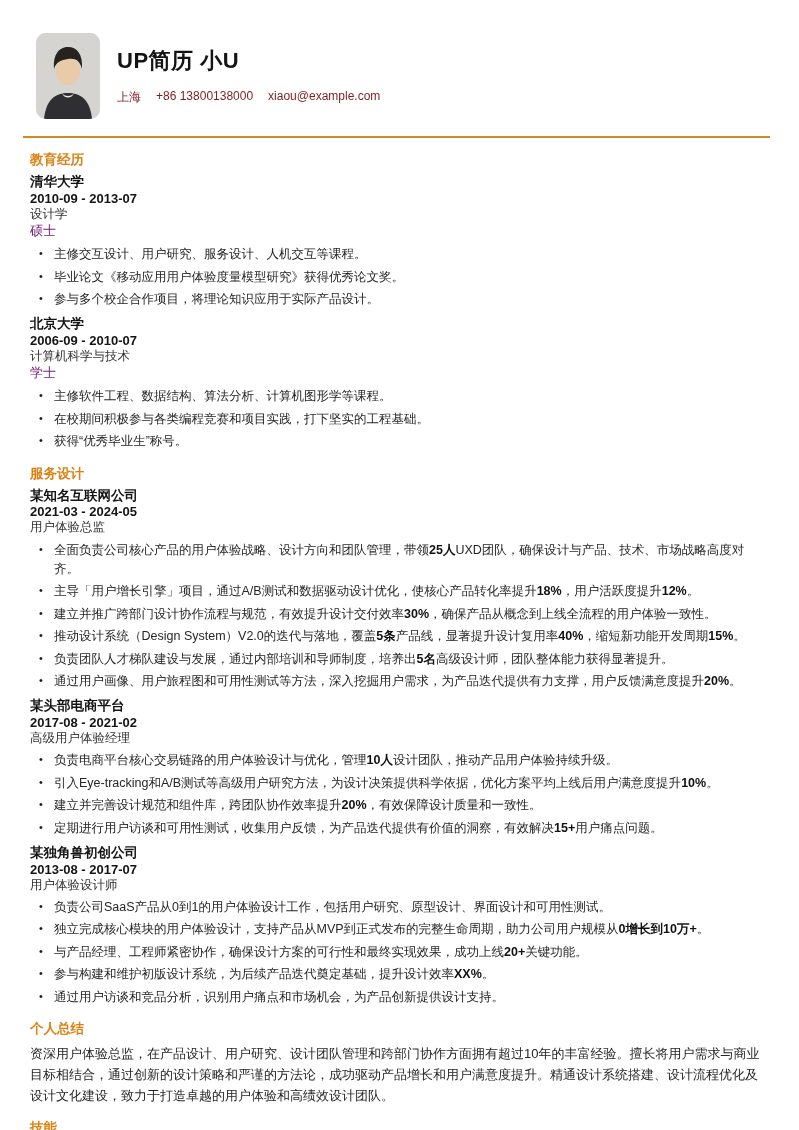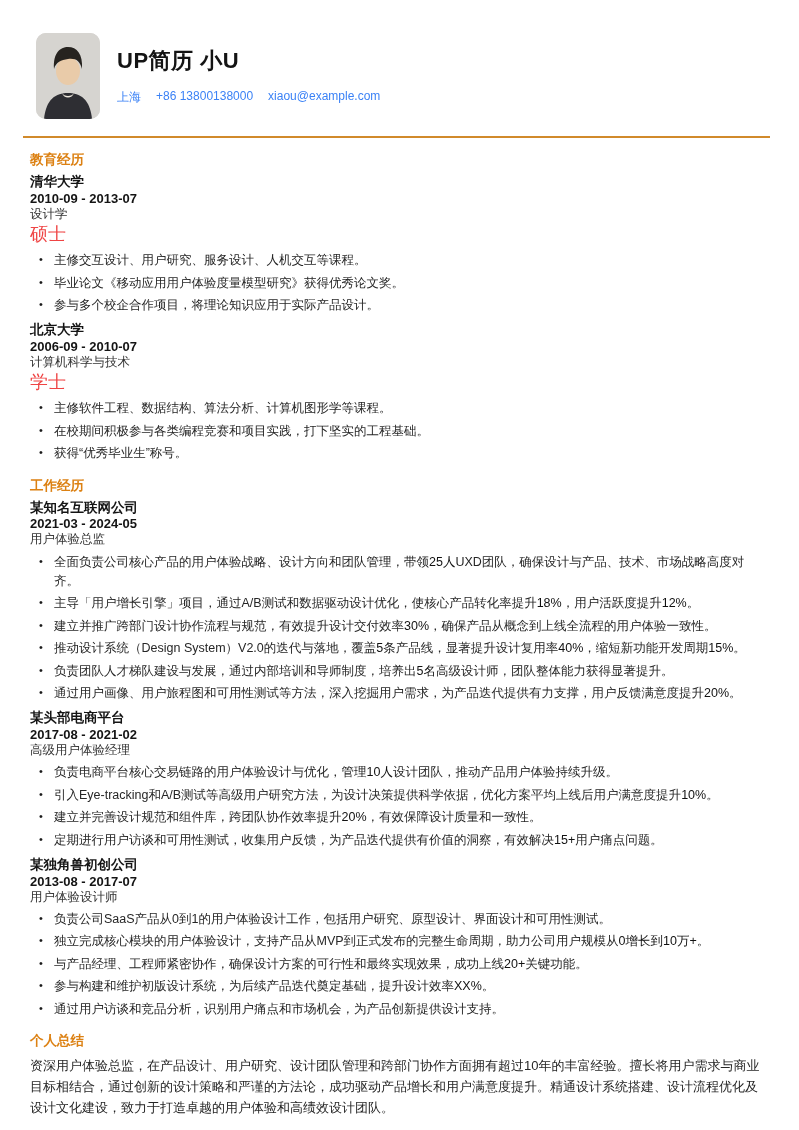--- a/index.html
+++ b/index.html
@@ -13,42 +13,42 @@
   .page { padding: 33px 36px 0 30px; }
 
   
   .hd { display: flex; align-items: center; gap: 17px; }
   .photo {
     flex: none; width: 64px; height: 86px; margin-left: 6px;
     border-radius: 10px; overflow: hidden; background: #d6d4d0;
   }
   .photo svg { display: block; }
   .name { font-size: 22px; font-weight: 700; color: #141414; letter-spacing: .5px; }
-  .contact { margin-top: 13px; display: flex; gap: 15px; font-size: 12px; color: #3b82f6; }
+  .contact { margin-top: 13px; display: flex; gap: 15px; font-size: 12px; color: #7f1d1d; }
   .divider { border: none; border-top: 2px solid #d18a2b; margin: 17px -7px 0 -7px; }
 
   
   .sec-title { margin: 13px 0 2px; font-size: 13.5px; font-weight: 700; color: #dc8113; }
   .entry { margin-top: 5px; }
   .row { display: flex; justify-content: space-between; align-items: baseline; flex-direction: column; }
   .org  { font-size: 13.5px; font-weight: 700; color: #141414; line-height: 1.25; }
   .date { font-size: 13px;  font-weight: 700; color: #141414; text-align: right; }
   .sub  { font-size: 12.5px; color: #333; line-height: 1.3; }
-  .tag  { font-size: 18px; color: #ef4444; text-align: right; }
+  .tag  { font-size: 13px; color: #701a75; text-align: right; }
 
   ul.bullets { list-style: none; margin: 5px 0 7px; padding: 0 0 0 24px; }
   ul.bullets li {
     position: relative; font-size: 12.5px; line-height: 1.55;
     margin-bottom: 3px; color: #262626;
   }
   ul.bullets li::before {
     content: "•"; position: absolute; left: -15px; top: 0;
     font-size: 11px; color: #1a1a1a;
   }
-  ul.bullets b, .rich b { font-weight: 400; color: #111; }
+  ul.bullets b, .rich b { font-weight: 700; color: #111; }
 
   .summary-text { margin: 5px 0 0; font-size: 13px; line-height: 1.62; color: #262626; }
 
   
   .skill { margin-top: 9px; }
   .skill-name { font-size: 13.5px; font-weight: 700; color: #141414; }
   .dots { display: flex; gap: 4px; margin: 7px 0 7px; }
   .dot {
     width: 11px; height: 13px; border-radius: 5px;
     border: 2.5px solid #dc8113; background: #fff;
@@ -112,21 +112,21 @@
       </div>
       <ul class="bullets">
         <li>主修软件工程、数据结构、算法分析、计算机图形学等课程。</li>
         <li>在校期间积极参与各类编程竞赛和项目实践，打下坚实的工程基础。</li>
         <li>获得“优秀毕业生”称号。</li>
       </ul>
     </div>
   </section>
 
   <section>
-    <h2 class="sec-title">工作经历</h2>
+    <h2 class="sec-title">服务设计</h2>
 
     <div class="entry">
       <div class="row">
         <span class="org">某知名互联网公司</span>
         <span class="date">2021-03 - 2024-05</span>
       </div>
       <div class="row">
         <span class="sub">用户体验总监</span>
       </div>
       <ul class="bullets">

